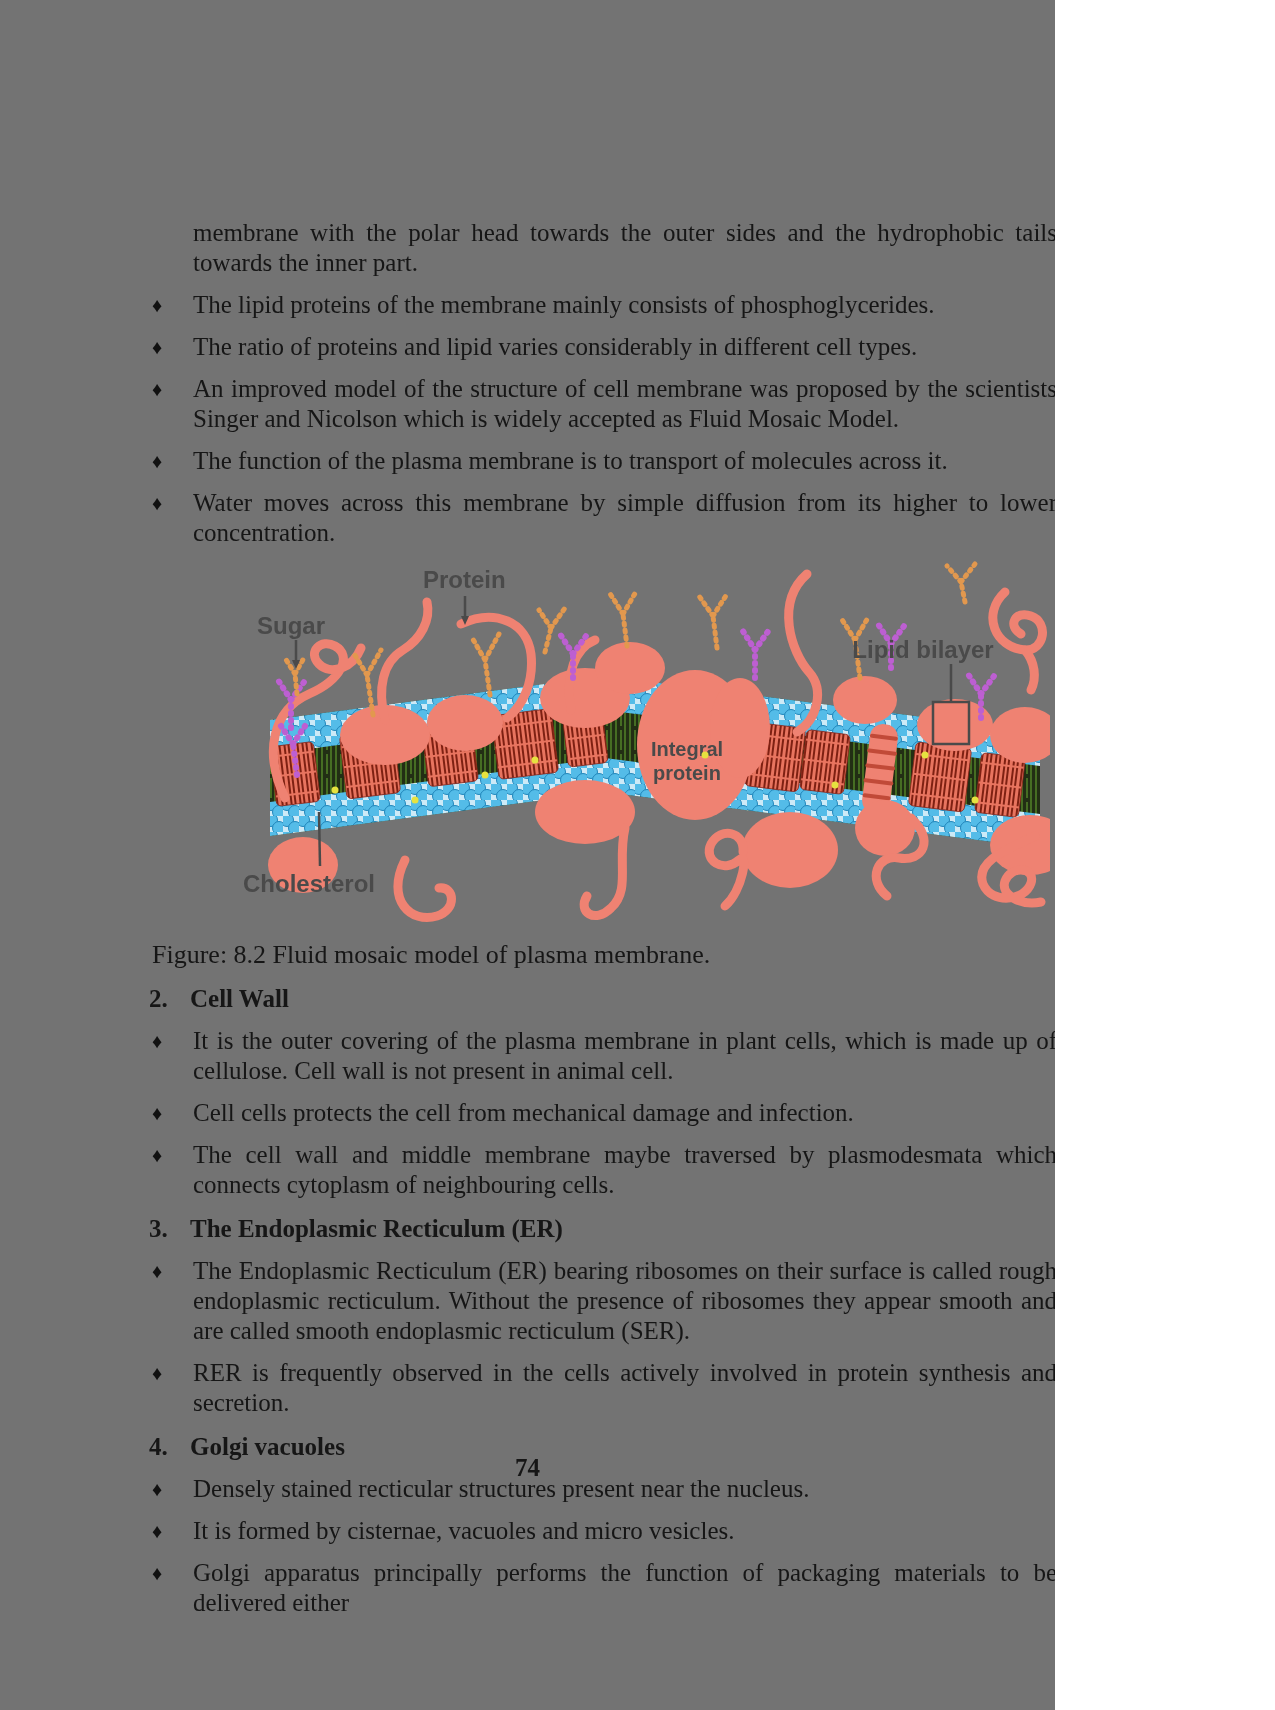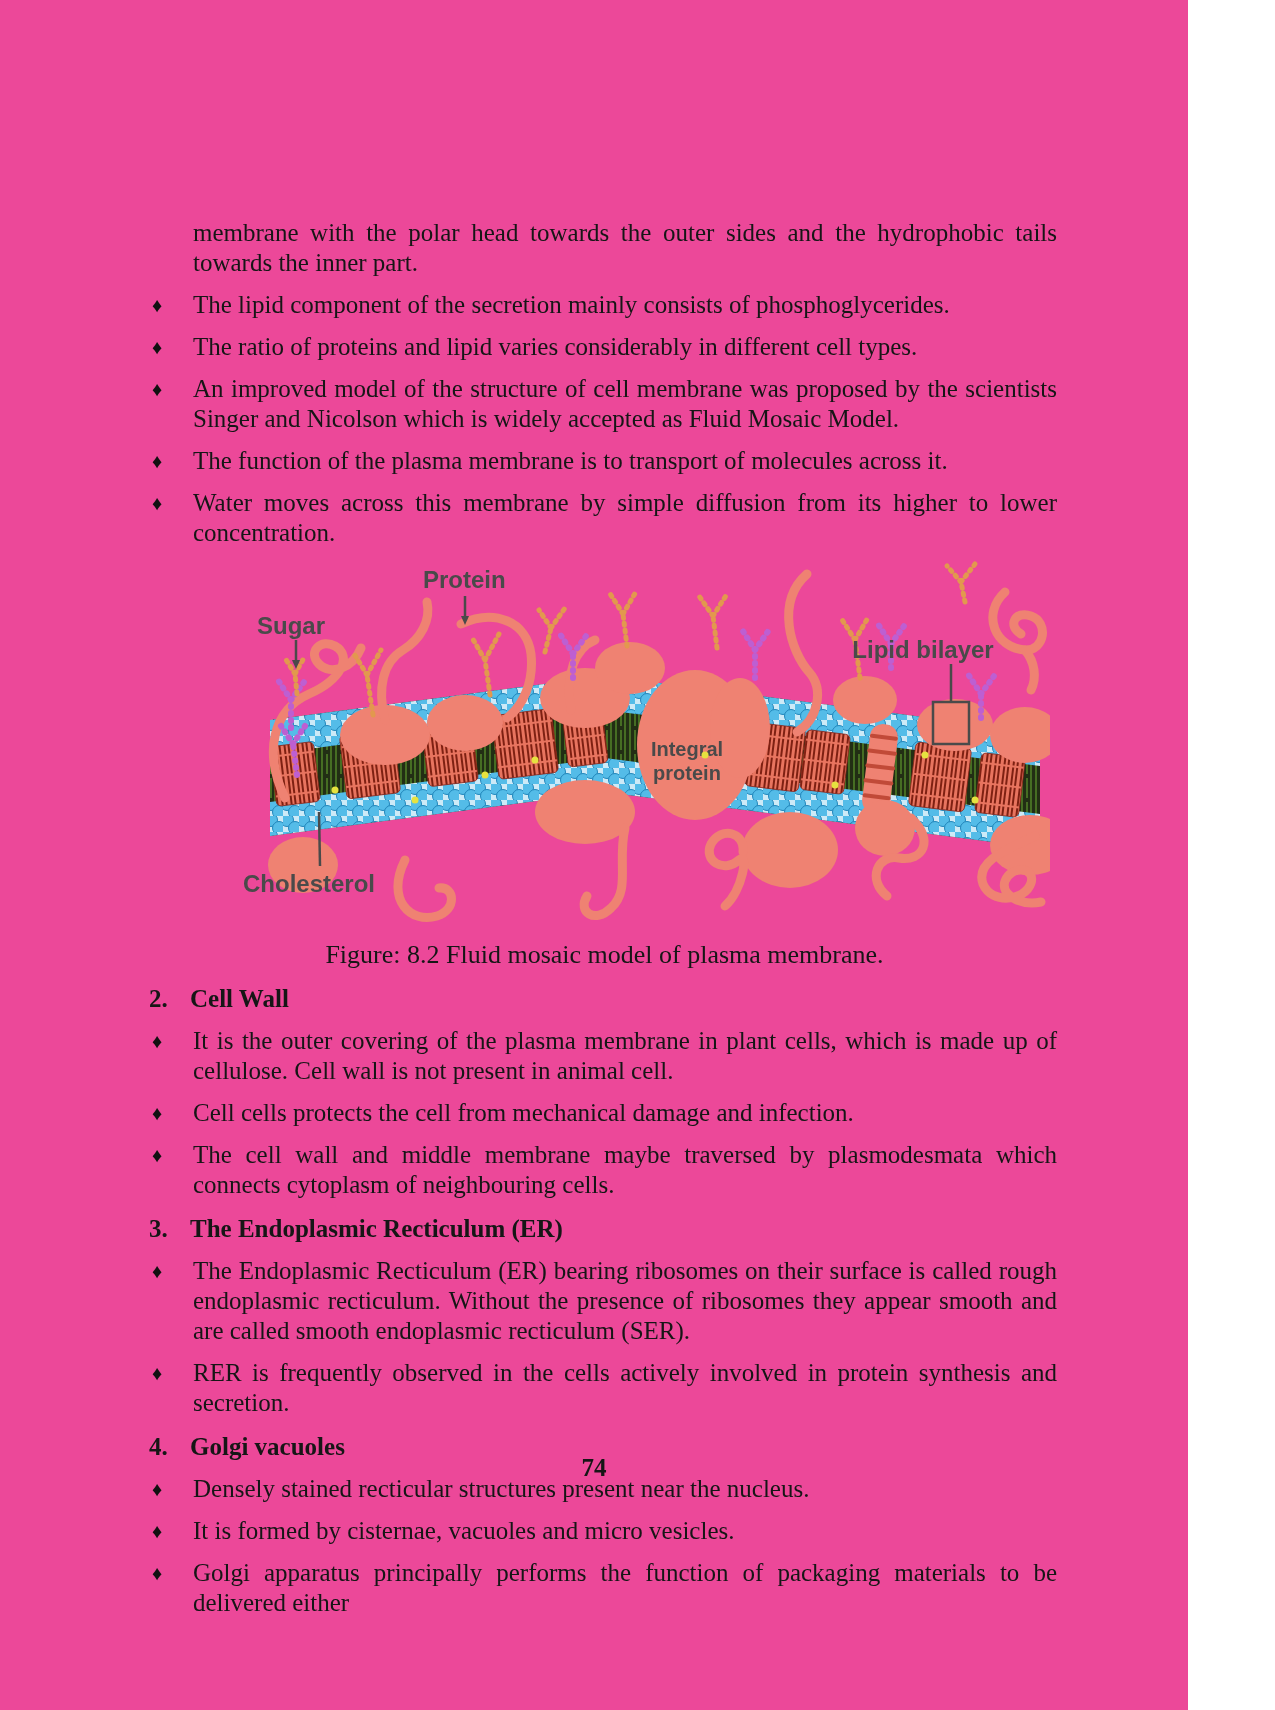--- a/index.html
+++ b/index.html
@@ -1,49 +1,49 @@
 <!DOCTYPE html>
 <html><head>
 <meta charset="utf-8">
 <style>
   html,body { margin:0; padding:0; background:#ffffff; }
   .page {
-    position:relative; width:1188px; height:1710px; background:#ec4899;
+    position:relative; width:1055px; height:1710px; background:#737373;
     overflow:hidden; font-family:"Liberation Serif", serif; color:#161616;
   }
   .content {
     position:absolute; left:152px; top:218px; width:905px;
     font-size:25px; line-height:30px;
   }
   .para { margin:0 0 12px 41px; text-align:justify; }
   .bullet { display:flex; margin:0 0 12px 0; }
   .bullet .glyph { flex:0 0 41px; font-size:20px; line-height:30px; color:#111; }
   .bullet .text { flex:1; text-align:justify; }
   .section-head { display:flex; font-weight:bold; margin:14px 0 12px 0; }
   .section-head .num { flex:0 0 41px; margin-left:-3px; }
   .figure { margin:12px 0 0 83px; width:815px; height:370px; position:relative; }
-  .caption { margin:10px 0 0 0; text-align:center; font-size:26px; }
+  .caption { margin:10px 0 0 0; text-align:left; font-size:26px; }
   .page-number {
     position:absolute; top:1454px; left:0; width:100%;
     text-align:center; font-weight:bold; font-size:25px;
     font-family:"Liberation Serif", serif; color:#161616;
   }
   .fig-label { font-family:"Liberation Sans", sans-serif; font-weight:bold; fill:#4a4a4a; }
 </style>
 </head>
 <body>
 
 <div class="page">
   <div class="content">
 
     <p class="para">membrane with the polar head towards the outer sides and the hydrophobic tails towards the inner part.</p>
 
     <div class="bullet">
       <span class="glyph">♦</span>
-      <span class="text">The lipid component of the secretion mainly consists of phosphoglycerides.</span>
+      <span class="text">The lipid proteins of the membrane mainly consists of phosphoglycerides.</span>
     </div>
     <div class="bullet">
       <span class="glyph">♦</span>
       <span class="text">The ratio of proteins and lipid varies considerably in different cell types.</span>
     </div>
     <div class="bullet">
       <span class="glyph">♦</span>
       <span class="text">An improved model of the structure of cell membrane was proposed by the scientists Singer and Nicolson which is widely accepted as Fluid Mosaic Model.</span>
     </div>
     <div class="bullet">

